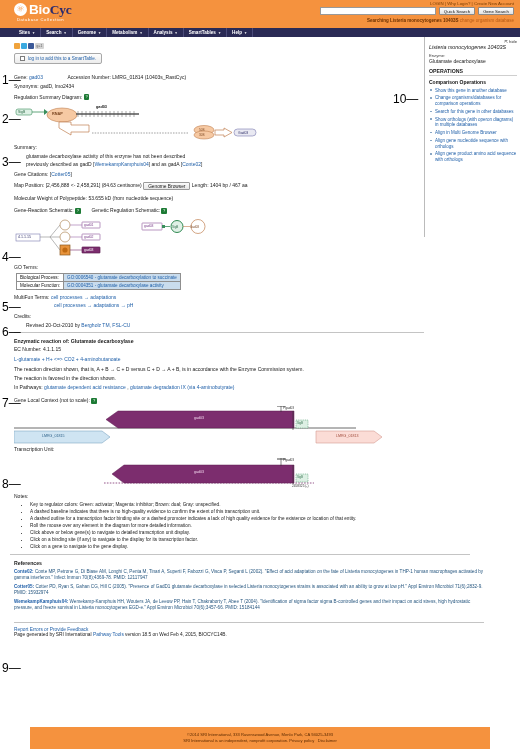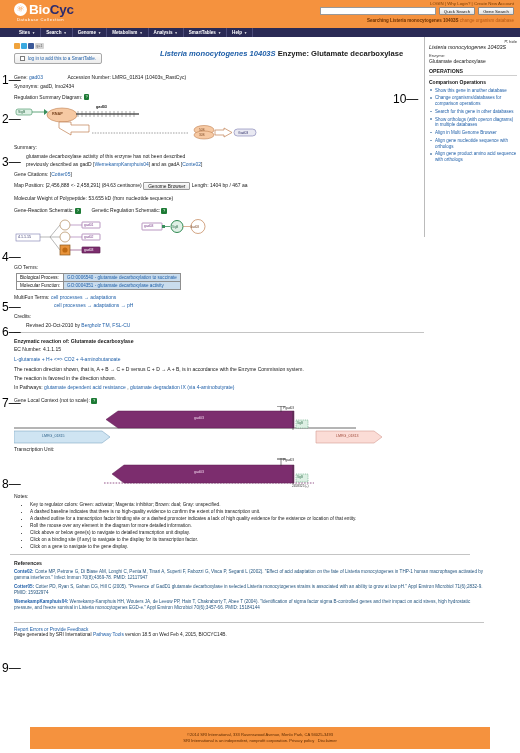--- a/index.html
+++ b/index.html
@@ -21,21 +21,21 @@
 
   
   #hdr { position:relative; height:28px; background:#F5923E; }
   #logo { position:absolute; left:14px; top:3px; display:flex; align-items:center; }
   .logo-badge {
     width:13px;height:13px;border-radius:50%;background:#fff;
     display:flex;align-items:center;justify-content:center;margin-right:2px;
   }
   .logo-badge span { font-size:9px; color:#F5923E; line-height:1; }
   .logo-text { font-size:13.5px; font-weight:bold; color:#fff; letter-spacing:-0.3px; line-height:1; }
-  .logo-text .cyc { color:#2b2b6e; }
+  .logo-text .cyc { color:#2b2b6e;font-family:Liberation Serif, serif; }
   .logo-sub { position:absolute; left:17px; top:17px; font-size:4.2px; color:#fff; letter-spacing:.5px;}
 
   #acct { position:absolute; right:6px; top:1px; font-size:4.4px; color:#7a3d00; }
   #searchbox { position:absolute; right:6px; top:7px; display:flex; align-items:center; gap:3px; }
   #searchbox input {
     width:116px;height:8px;font-size:4.5px;border:1px solid #999;background:#fff;
     padding:0 2px; font-family:"Liberation Sans", sans-serif;
   }
   .sbtn {
     height:8px; padding:0 4px; font-size:4.4px; border:1px solid #8a8a8a;
@@ -190,24 +190,20 @@
       <div class="sq t"></div>
       <div class="sq f"></div>
       <div class="sq g">g+1</div>
     </div>
 
     <div id="stbtn">
       <span class="ic"></span>
       <span class="lnk">log in to add this to a SmartTable.</span>
     </div>
 
-    <div id="title">
-      <span class="org">Listeria monocytogenes 10403S</span>
-      <span>Enzyme: Glutamate decarboxylase</span>
-    </div>
 
     <div class="row" style="margin-top:6px;">
       <span>Gene:</span>
       <span class="lnk">gad03</span>
       <span style="display:inline-block;width:22px"></span>
       <span>Accession Number:</span>
       <span>LMRG_01814 (10403s_RastCyc)</span>
     </div>
 
     <div class="row">

